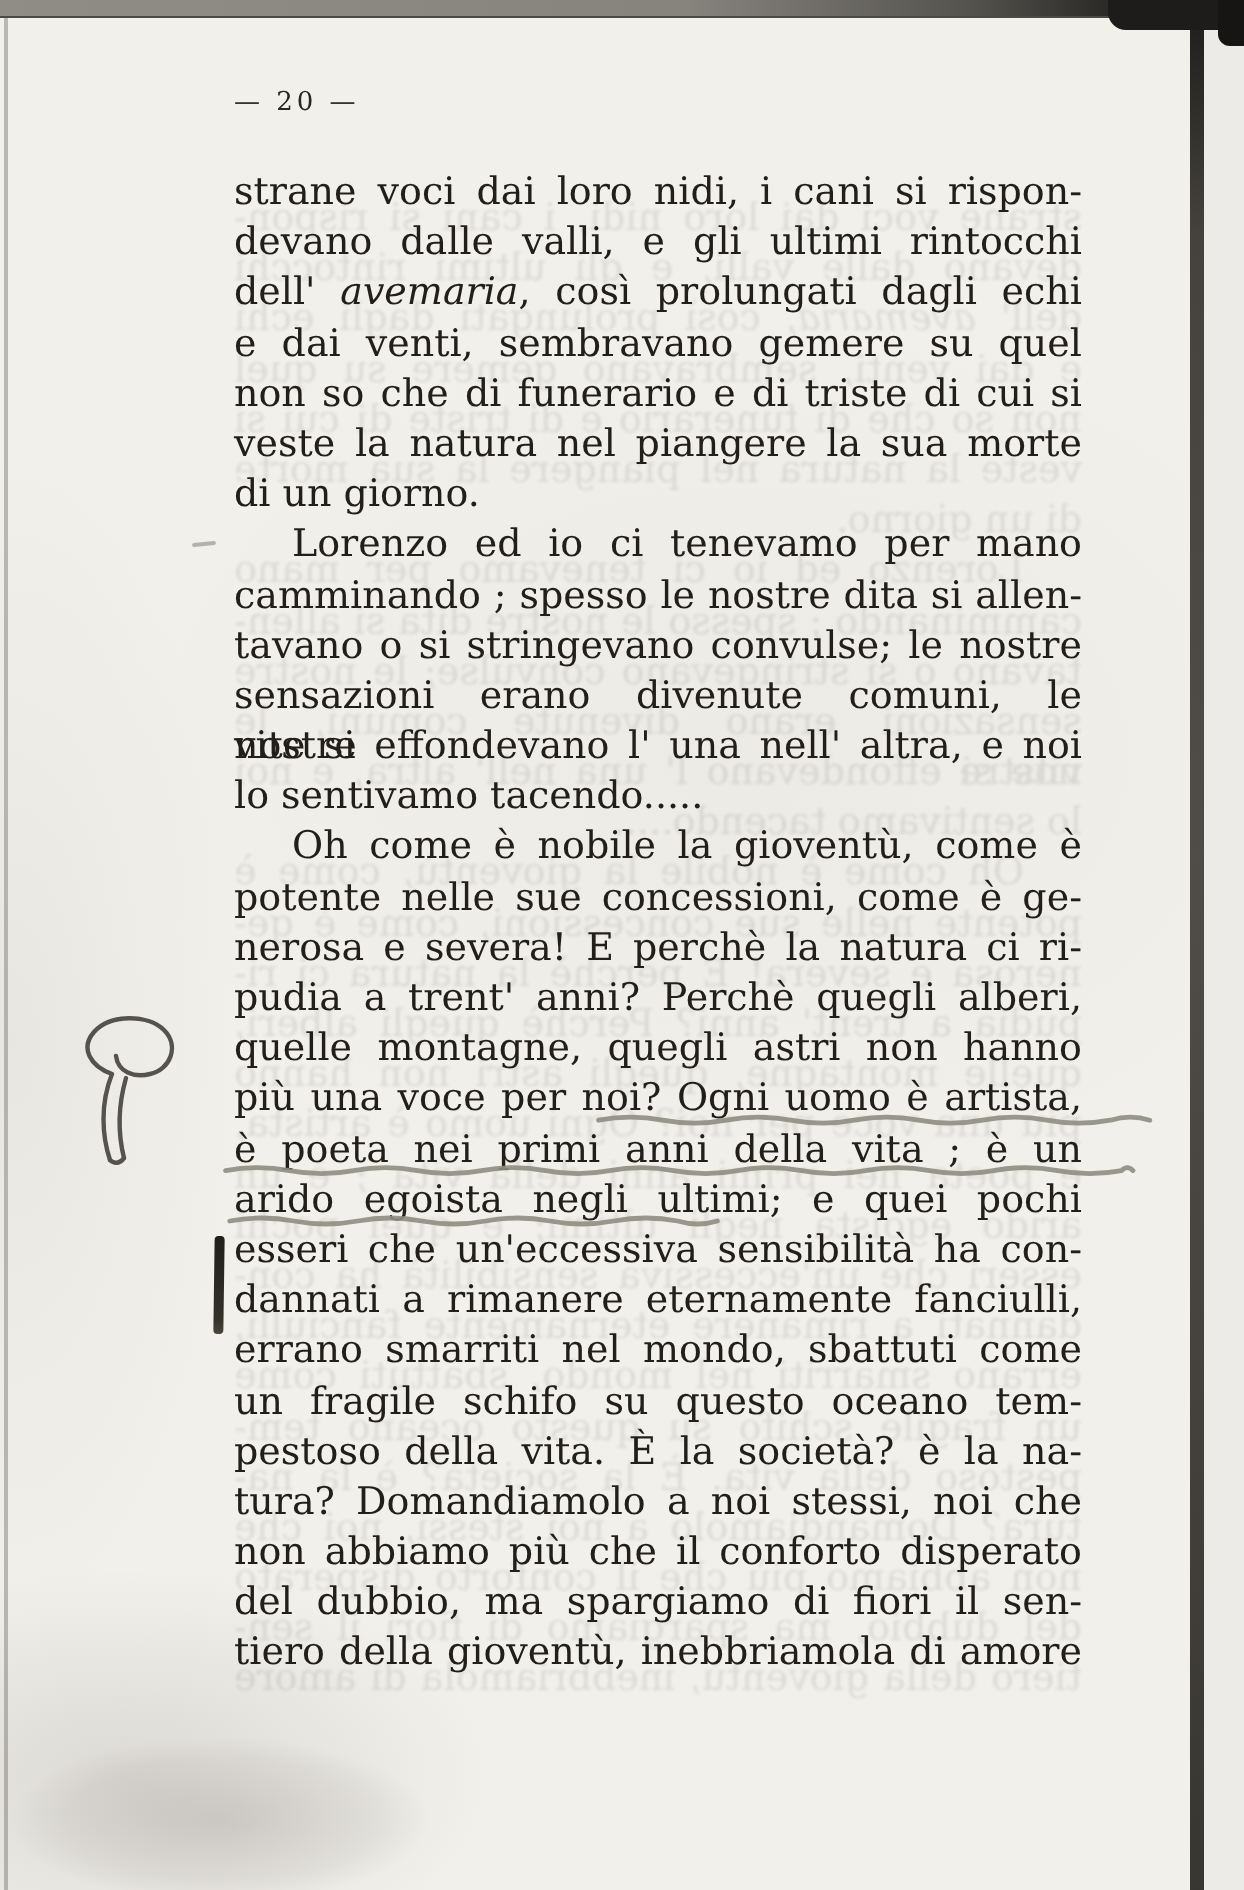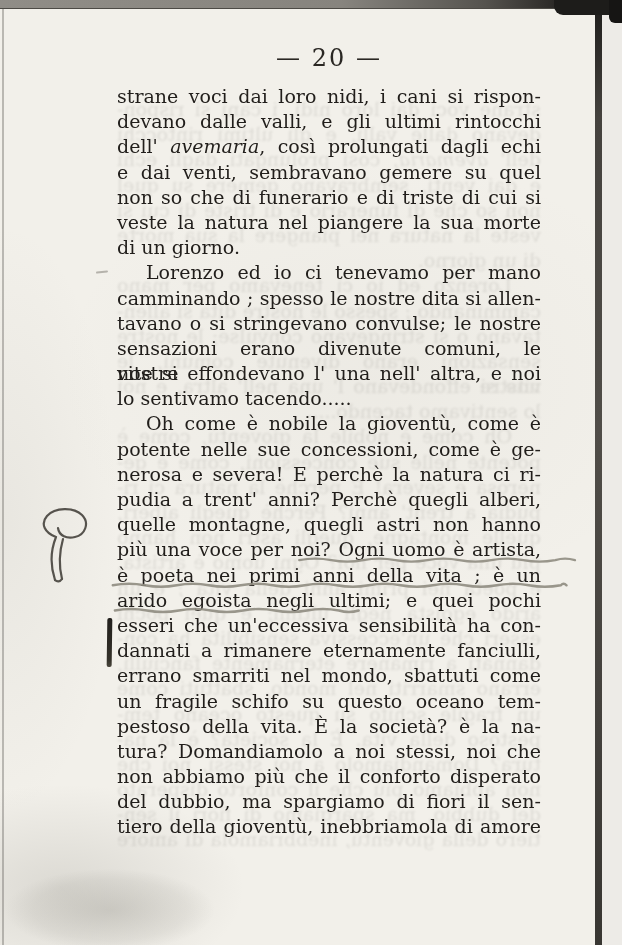--- a/index.html
+++ b/index.html
@@ -23,22 +23,22 @@
     background:linear-gradient(to bottom,#1f1e1c 0%,#45423e 12%,#504d48 45%,#44413d 75%,#383632 100%);
   }
   .corner-blob{position:absolute;right:0;top:0;width:68px;height:15px;background:#1d1c1a;border-bottom-left-radius:9px;}
   .corner-notch{position:absolute;right:0;top:0;width:13px;height:23px;background:#161514;border-bottom-left-radius:6px;}
   .left-hairline{position:absolute;left:2px;top:7px;width:2px;height:938px;background:rgba(118,116,110,.45);}
   .bottom-smudge{
     position:absolute;left:-30px;top:855px;width:280px;height:110px;
     background:radial-gradient(closest-side,rgba(142,140,132,.30),rgba(142,140,132,.12) 55%,transparent 75%);
   }
   .pagenum{
-    position:absolute;left:117px;top:44px;width:424px;text-align:center;
-    font-size:24px;letter-spacing:2px;color:#2a2723;
+    position:absolute;left:117px;top:44px;width:424px;
+    font-size:13px;letter-spacing:2px;color:#2a2723;
   }
   .textblock{
     position:absolute;left:117px;top:84px;width:424px;
     font-size:19px;line-height:25.2px;color:#211e1b;
   }
   .textblock .line{
     height:25.2px;overflow:visible;white-space:normal;
     text-align:justify;text-align-last:justify;text-justify:inter-word;
   }
   .textblock .line.short{text-align-last:left;}

